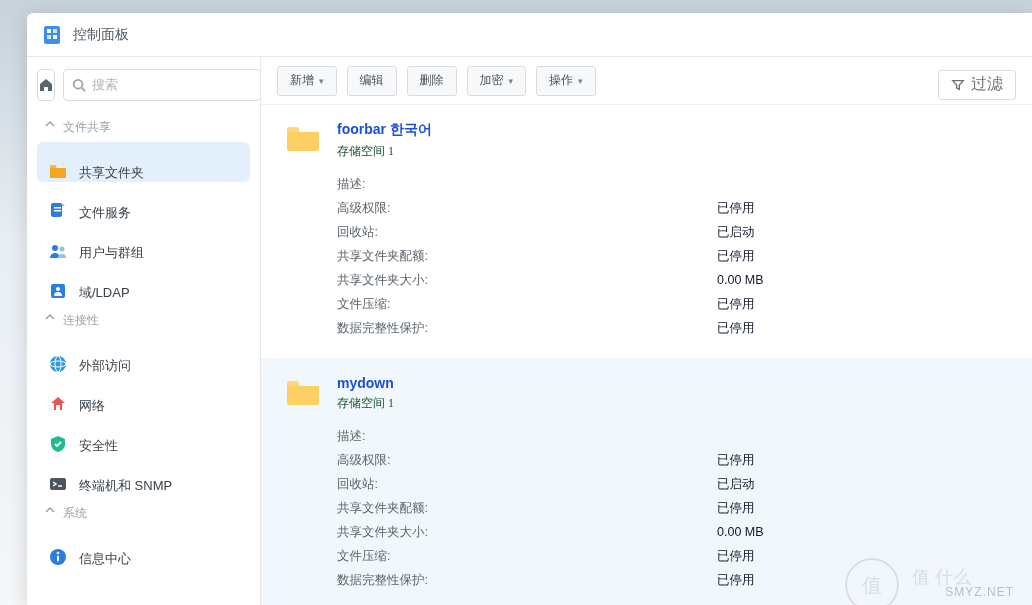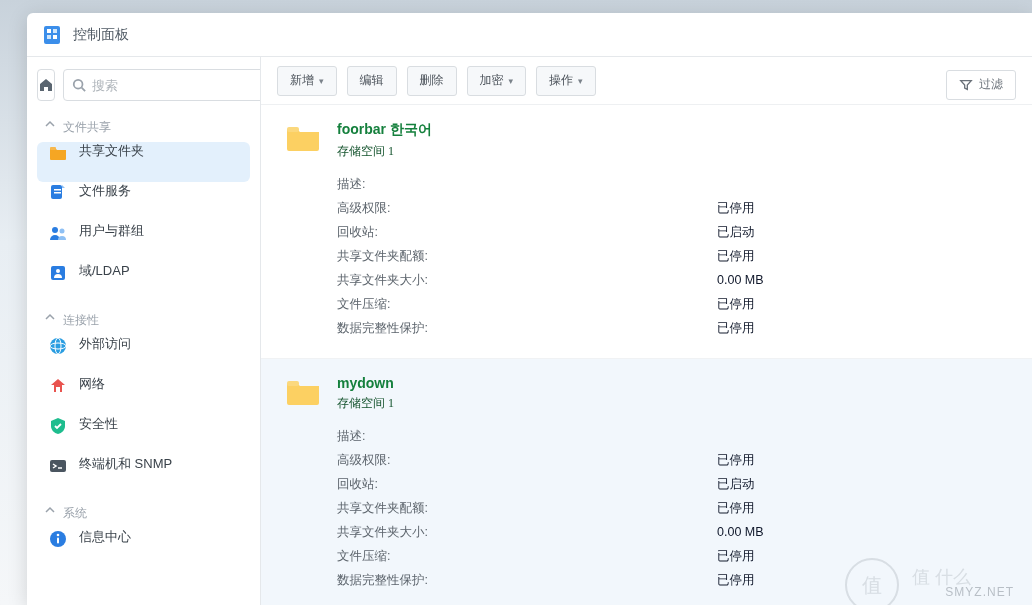--- a/index.html
+++ b/index.html
@@ -63,33 +63,34 @@
       border-radius: 4px;
       display: flex;
       align-items: center;
       padding: 0 8px;
       background: #fff;
     }
     .search-wrap input {
       border: none; outline: none; flex: 1;
       font-size: 13px; color: #555;
       background: transparent;
+      font-family: Liberation Serif, serif;
     }
     .search-wrap input::placeholder { color: #aeb4ba; }
     .side-group-hdr {
       display: flex; align-items: flex-start;
       padding: 6px 8px;
       color: #9aa2ab;
       font-size: 12px;
       cursor: pointer;
       margin-top: 4px;
     }
     .side-group-hdr .chev { margin-right: 8px; }
     .side-item {
-      display: flex; align-items: flex-start;
+      display: flex; align-items: flex-end;
       height: 40px;
       padding: 0 10px;
       border-radius: 6px;
       cursor: pointer;
       color: #3a424a;
     }
     .side-item.active { background: #e3f0fc; }
     .side-item .icon { width: 22px; height: 22px; margin-right: 10px; display:flex;align-items:center;justify-content:center;}
     .main { flex: 1; display: flex; flex-direction: column; background: #fff; overflow: hidden;}
     .toolbar {
@@ -115,34 +116,34 @@
     .toolbar .spacer { flex: 1; }
     .filter-btn {
       height: 30px;
       padding: 0 12px;
       border: 1px solid #d9dde1;
       background: #fff;
       border-radius: 3px;
       color: #6a7179;
       display: flex; align-items: center; gap: 6px;
       cursor: pointer;
-      font-size: 12px;
+      font-size: 16px;
       margin-top: 8px;
     }
     .list { flex: 1; overflow-y: auto; }
     .folder-card {
       padding: 16px 24px 18px 24px;
       border-bottom: 1px solid #f0f2f4;
       display: flex;
       gap: 16px;
     }
     .folder-card.selected { background: #f2f7fc; }
     .folder-icon { width: 36px; height: 30px; flex-shrink: 0; margin-top: 2px;}
     .folder-body { flex: 1; }
-    .folder-name { font-size: 14px; font-weight: 600; color: #15803d; }
+    .folder-name { font-size: 14px; font-weight: 600; color: #1d4ed8; }
     .folder-sub { font-size: 12px; color: #14532d; margin-top: 4px; margin-bottom: 12px; font-family: Liberation Serif, serif;}
     .prop-row {
       display: flex;
       font-size: 12.5px;
       color: #5c646c;
       line-height: 24px;
     }
     .prop-row .k { width: 380px; }
     .prop-row .v { color: #0f172a; }
     .watermark {

